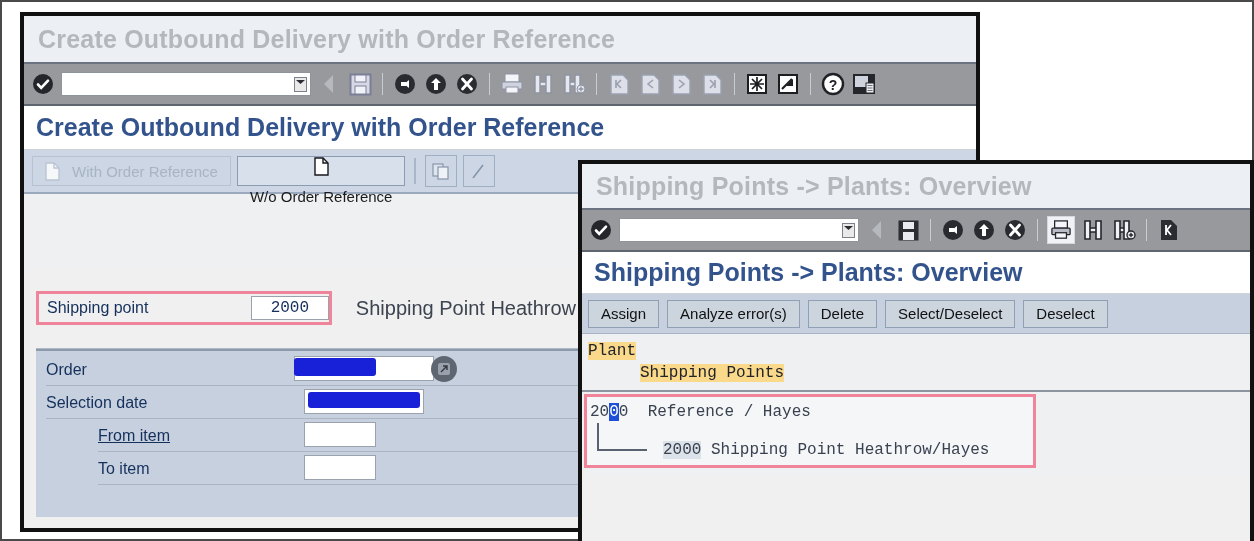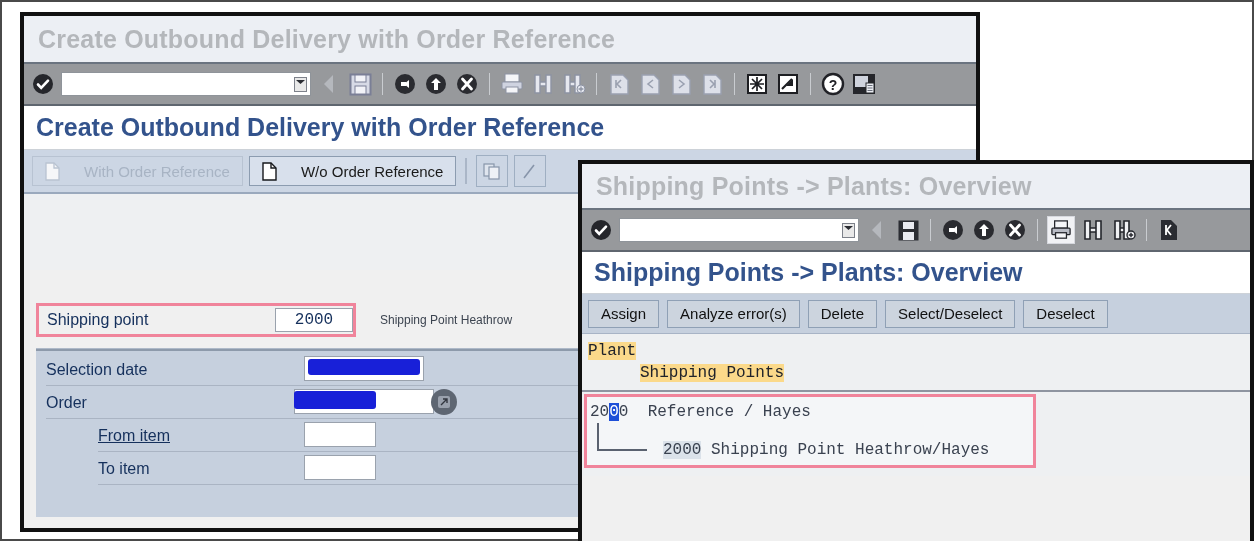--- a/index.html
+++ b/index.html
@@ -51,50 +51,50 @@
   
   #win-create{left:18px;top:10px;width:960px;height:520px;}
   #win-create .win-titlebar{height:48px;}
   #win-create .screen-title{height:44px;}
   .tabstrip{
     background:#ccd6e4;height:44px;display:flex;align-items:center;
     padding:0 8px;box-sizing:border-box;gap:6px;
     border-bottom:2px solid #9aa9bd;
   }
   .tabbtn{
-    height:30px;display:flex;align-items:center;gap:24px;
+    height:30px;display:flex;align-items:center;gap:12px;
     padding:0 12px;box-sizing:border-box;
     background:#ccd6e4;border:1px solid #9fafc2;
     font-size:15px;color:#1a1a1a;white-space:nowrap;
   }
   .tabbtn.disabled{color:#a8b4c4;border-color:#b8c3d2;}
-  .tabbtn.active{background:#d8e0ec;border-color:#8c9cb0;}
+  .tabbtn.active{background:#d8e0ec;border-color:#8c9cb0;flex-direction:column;}
   .doc-glyph{width:15px;height:19px;flex:none;}
   .tab-sep{width:2px;height:26px;background:#aab6c7;margin:0 3px;flex:none;}
   .icon-btn{
     width:30px;height:30px;border:1px solid #9fafc2;background:#ccd6e4;
     display:flex;align-items:center;justify-content:center;flex:none;
   }
   .form-area{background:#eef0f2;height:76px;}
   .sp-row{
-    position:absolute;left:12px;top:284px;width:540px;height:40px;
+    position:absolute;left:12px;top:272px;width:540px;height:40px;
     display:flex;align-items:center;
   }
   .pink-box{
     border:3px solid #f0849b;background:transparent;box-sizing:border-box;
     display:flex;align-items:center;
   }
   #sp-highlight{width:320px;height:34px;padding-left:8px;}
   .sp-label{font-size:16px;color:#15305c;white-space:nowrap;flex:1;}
   .sp-value-box{
     background:#ffffff;border:1px solid #9aa2ad;height:24px;width:78px;
     display:flex;align-items:center;justify-content:center;box-sizing:border-box;
     font-family:"Liberation Mono", monospace;font-size:16px;color:#15305c;
   }
-  .sp-desc{font-size:12px;color:#3c4450;margin-left:24px;white-space:nowrap;}
+  .sp-desc{font-size:20px;color:#3c4450;margin-left:24px;white-space:nowrap;}
 
   .group-area{
     position:absolute;left:12px;top:332px;width:916px;height:168px;
     background:#c6d0de;border-top:1px solid #aeb9c8;
   }
   .group-tab{
     display:inline-flex;align-items:center;height:28px;padding:0 10px;
     background:#c6d0de;box-sizing:border-box;
     font-size:16px;color:#15305c;position:relative;
   }
@@ -334,39 +334,39 @@
         <span class="sp-label">Shipping point</span>
         <span class="sp-value-box">2000</span>
       </div>
       <span class="sp-desc">Shipping Point Heathrow</span>
     </div>
 
     <div class="group-area">
       <div class="grp-underline"></div>
 
       <div style="position:relative;padding-left:10px;padding-top:2px;">
-        <div class="frow">
-          <span class="flabel">Selection date</span>
-          <span class="fbox" style="left:258px;top:3px;width:120px;"></span>
-          <span class="redact" style="left:262px;top:6px;width:112px;height:16px;"></span>
-          <span class="fline"></span>
-        </div>
         <div class="frow">
           <span class="flabel">Order</span>
           <span class="fbox" style="left:248px;top:3px;width:140px;"></span>
           <span class="redact" style="left:248px;top:5px;width:82px;height:18px;"></span>
           <span class="f4-btn" style="left:385px;top:3px;">
             <svg width="16" height="16" viewBox="0 0 16 16">
                 <rect x="2" y="2" width="12" height="12" rx="2" fill="#9aa1ad"></rect>
                 <path d="M5 11l6-6M7 5h4v4" stroke="#32363f" stroke-width="1.4" fill="none"></path>
               </svg>
           </span>
           <span class="fline"></span>
         </div>
         <div class="frow">
+          <span class="flabel">Selection date</span>
+          <span class="fbox" style="left:258px;top:3px;width:120px;"></span>
+          <span class="redact" style="left:262px;top:6px;width:112px;height:16px;"></span>
+          <span class="fline"></span>
+        </div>
+        <div class="frow">
           <span class="flabel" style="margin-left:52px;text-decoration:underline;">From item</span>
           <span class="fbox" style="left:258px;top:3px;width:72px;"></span>
           <span class="fline" style="left:52px;"></span>
         </div>
         <div class="frow">
           <span class="flabel" style="margin-left:52px;text-align:right;">To item</span>
           <span class="fbox" style="left:258px;top:3px;width:72px;"></span>
           <span class="fline" style="left:52px;"></span>
         </div>
       </div>

